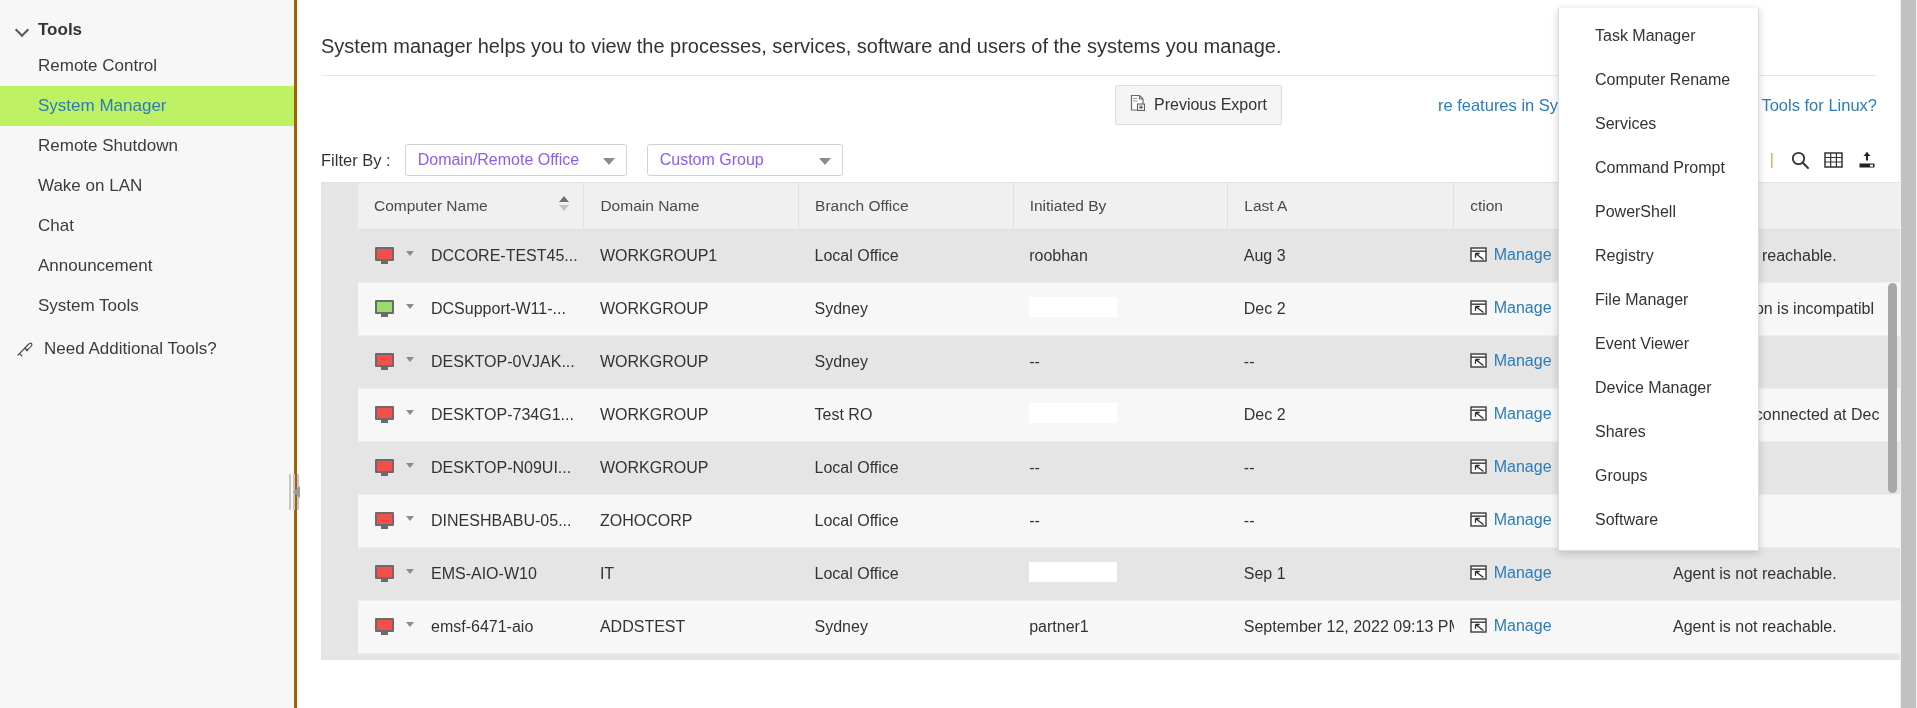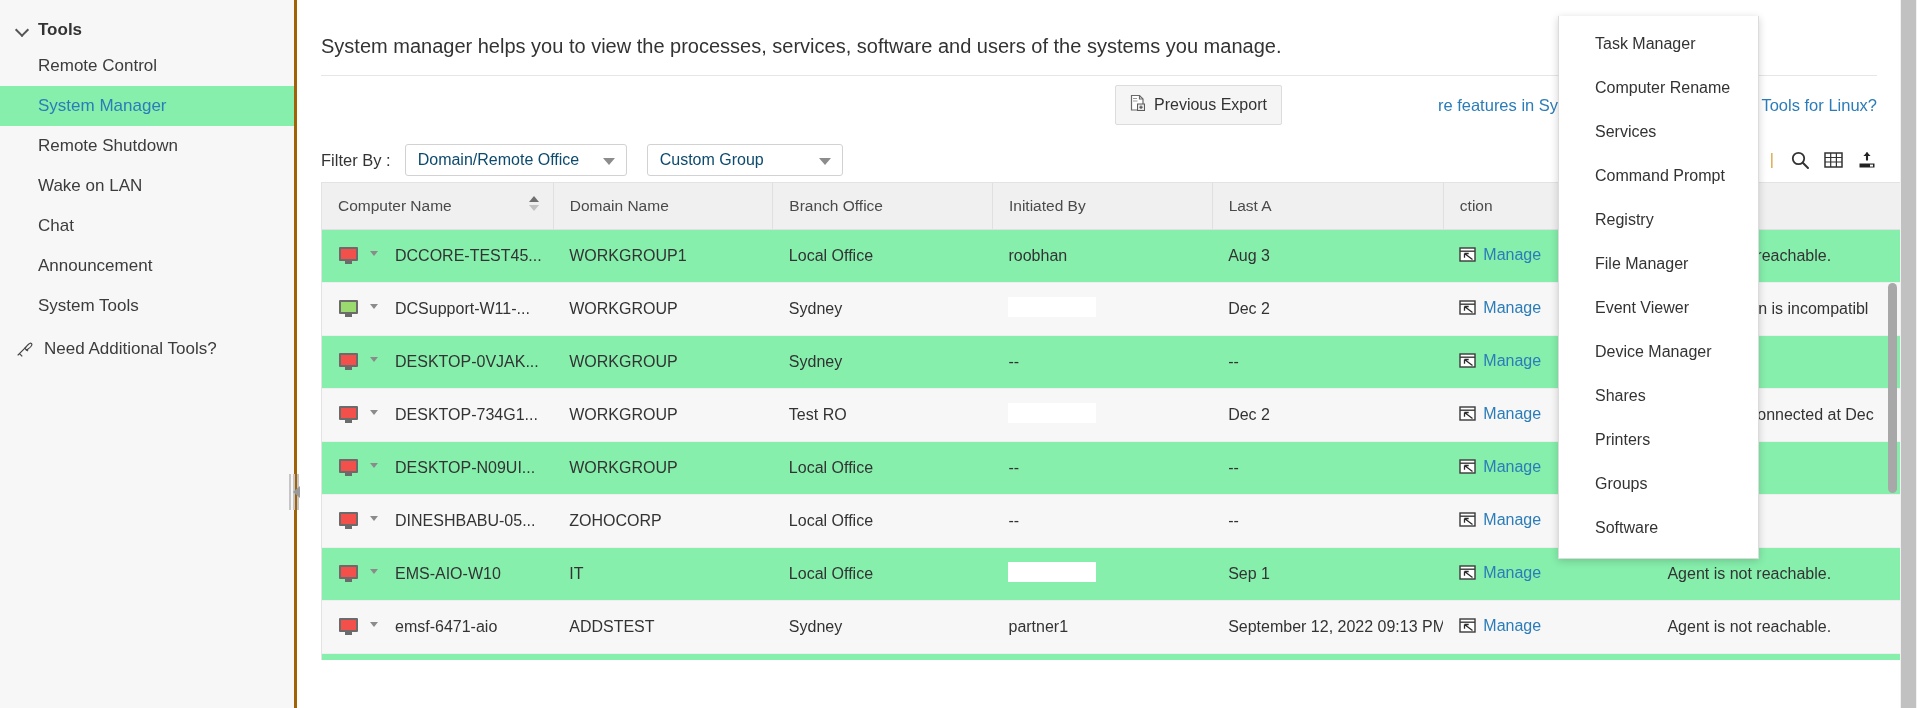--- a/index.html
+++ b/index.html
@@ -37,21 +37,21 @@
     border-right: 2px solid #555; border-bottom: 2px solid #555;
     transform: rotate(45deg);
   }
   .side-item {
     padding: 10px 0 10px 38px;
     font-size: 17px; color: #3c3c3c;
     cursor: pointer; line-height: 20px;
     white-space: nowrap;
   }
   .side-item.active {
-    background: #86efac;
+    background: #bef264;
     color: #2b7cb8;
   }
   .side-extra {
     display: flex; align-items: center;
     padding: 12px 0 10px 14px;
     font-size: 17px; color: #3c3c3c; cursor: pointer;
   }
   .hand-ico { width: 22px; height: 22px; margin-right: 8px; flex: 0 0 22px; }
 
   
@@ -106,21 +106,21 @@
   #filters {
     display: flex; align-items: center;
     height: 44px; margin-right: 40px; position: relative;
     margin-top: 4px;
   }
   .filter-label { font-size: 16.5px; color: #333; margin-right: 14px; }
   .sel {
     position: relative; height: 32px;
     border: 1px solid #d2d2d2; border-radius: 3px; background: #fff;
     display: flex; align-items: center;
-    padding: 0 34px 0 12px; font-size: 16px; color: #0c4a6e;
+    padding: 0 34px 0 12px; font-size: 16px; color: #8b5cf6;
     cursor: pointer; margin-right: 20px; white-space: nowrap;
   }
   .sel .caret {
     position: absolute; right: 11px; top: 13px;
     width: 0; height: 0;
     border-left: 6px solid transparent; border-right: 6px solid transparent;
     border-top: 7px solid #8c8c8c;
   }
   .sel.w1 { width: 222px; }
   .sel.w2 { width: 196px; }
@@ -129,21 +129,21 @@
     margin-left: auto; display: flex; align-items: center; gap: 14px;
     font-size: 16px; color: #333;
   }
   .vdiv { color: #d9a441; padding: 0 2px; }
   .ico-btn { cursor: pointer; display: inline-flex; align-items: center; }
 
   
   #tablewrap {
     margin-right: 16px; position: relative;
     border: 1px solid #e3e3e3; border-bottom: none;
-    height: 478px; overflow: hidden; background: #86efac;
+    height: 478px; overflow: hidden; background: #e5e5e5; padding-left: 36px;
   }
   table { border-collapse: collapse; width: 100%; table-layout: fixed; }
   thead th {
     background: #f0f0f0; text-align: left;
     font-size: 15.5px; font-weight: normal; color: #4a4a4a;
     padding: 14px 0 14px 16px;
     border-right: 1px solid #e0e0e0;
     border-bottom: 1px solid #e0e0e0;
     position: relative; white-space: nowrap;
     height: 46px;
@@ -209,21 +209,21 @@
     position: absolute; right: 0; top: 0; width: 17px; height: 708px;
     background: #f1f1f1; z-index: 60;
   }
   #page-scroll .thumb {
     position: absolute; left: 1px; top: 0; width: 15px; height: 708px;
     background: #c1c1c1;
   }
 
   
   #ctxmenu {
-    position: absolute; left: 1261px; top: 16px;
+    position: absolute; left: 1261px; top: 8px;
     width: 201px;
     background: #ffffff;
     border: 1px solid #dcdcdc;
     border-top: none;
     box-shadow: 0 2px 8px rgba(0,0,0,.18);
     z-index: 50;
     padding: 6px 0 8px 0;
   }
   .mi {
     padding: 9px 0 9px 36px;
@@ -580,26 +580,26 @@
           </tbody>
       </table>
       <div id="tbl-scroll"></div>
     </div>
 
     <div id="ctxmenu">
         <div class="mi"><span>Task Manager</span></div>
         <div class="mi"><span>Computer Rename</span></div>
         <div class="mi"><span>Services</span></div>
         <div class="mi"><span>Command Prompt</span></div>
+        <div class="mi"><span>PowerShell</span></div>
         <div class="mi"><span>Registry</span></div>
         <div class="mi"><span>File Manager</span></div>
         <div class="mi"><span>Event Viewer</span></div>
         <div class="mi"><span>Device Manager</span></div>
         <div class="mi"><span>Shares</span></div>
-        <div class="mi"><span>Printers</span></div>
         <div class="mi"><span>Groups</span></div>
         <div class="mi"><span>Software</span></div>
       </div>
   </div>
 
   <div id="page-scroll">
     <div class="thumb"></div>
   </div>
 </div>
 

